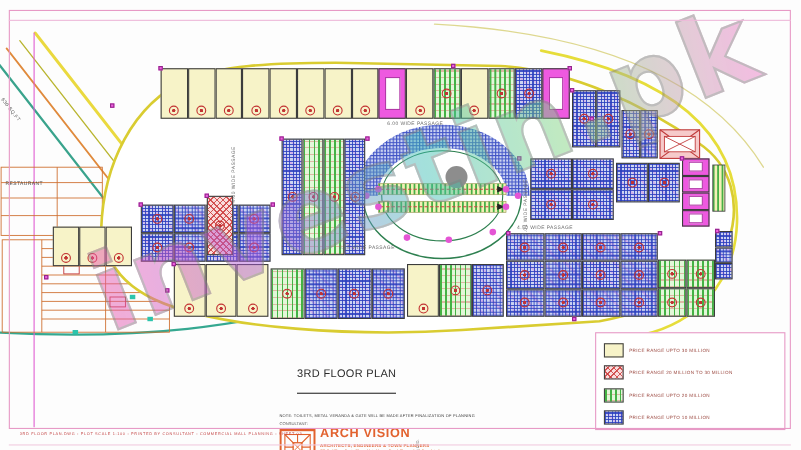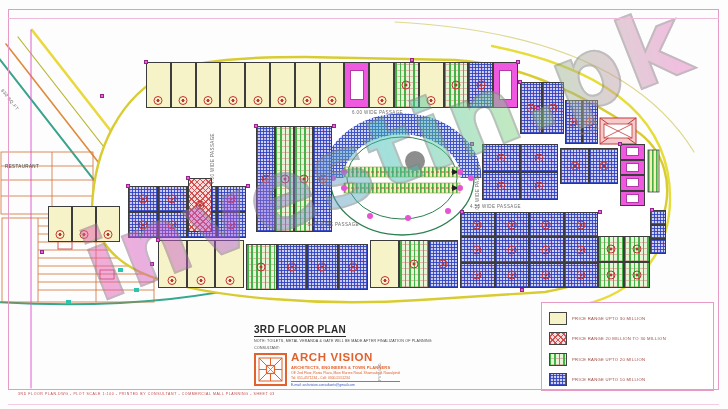--- a/index.html
+++ b/index.html
@@ -34,21 +34,21 @@
   .vert{transform:rotate(-90deg);transform-origin:left top}
   .rot52{transform:rotate(52deg);transform-origin:left top;color:#555}
   .dark{color:#444}
   
   .wm{position:absolute;left:70px;top:226px;z-index:4;font-family:"DejaVu Sans",sans-serif;font-weight:800;font-size:97px;line-height:1;letter-spacing:3px;white-space:nowrap;transform:rotate(-21.5deg);transform-origin:0 0;
       -webkit-text-stroke:2px rgba(128,128,128,.8);
       background:linear-gradient(100deg,rgba(238,90,170,.9),rgba(168,92,220,.85) 25%,rgba(58,188,178,.85) 50%,rgba(122,208,122,.85) 70%,rgba(238,120,200,.9));
       -webkit-background-clip:text;background-clip:text;color:transparent;opacity:.55}
   
   .tb{position:absolute;left:254px;top:319px;width:225px;z-index:6}
-  .tb-title{font-size:10px;font-weight:bold;color:#2b2b2b;letter-spacing:.3px;display:inline-block;border-bottom:1.6px solid #2b2b2b;padding-bottom:1px;margin:0}
+  .tb-title{font-size:10px;font-weight:normal;color:#2b2b2b;letter-spacing:.3px;display:inline-block;border-bottom:1.6px solid #2b2b2b;padding-bottom:11px;margin:16px}
   .tb-note{font-size:3.6px;color:#3c3c3c;margin-top:2px;letter-spacing:.2px}
   .tb-consultant{font-size:3.8px;color:#555;margin-top:2.5px}
   .firmrow{display:flex;margin-top:2px;align-items:center;gap:4px;position:relative}
   .logo{width:33px;height:33px;flex:0 0 33px}
   .fname{font-size:11.5px;font-weight:bold;color:#e2622e;letter-spacing:.6px;line-height:1;margin:0}
   .ftag{font-size:4px;color:#e2622e;font-weight:bold;margin-top:1.5px;letter-spacing:.2px}
   .faddr{font-size:3.4px;color:#e2622e;margin-top:1px}
   .femail{font-size:3.4px;color:#3a56c4;margin-top:1.5px;border-top:.5px solid #e2622e;padding-top:1px}
   .pvt{position:absolute;left:124px;top:30px;font-size:3.8px;color:#8a8a8a;transform:rotate(-90deg);transform-origin:left top;white-space:nowrap}
   

